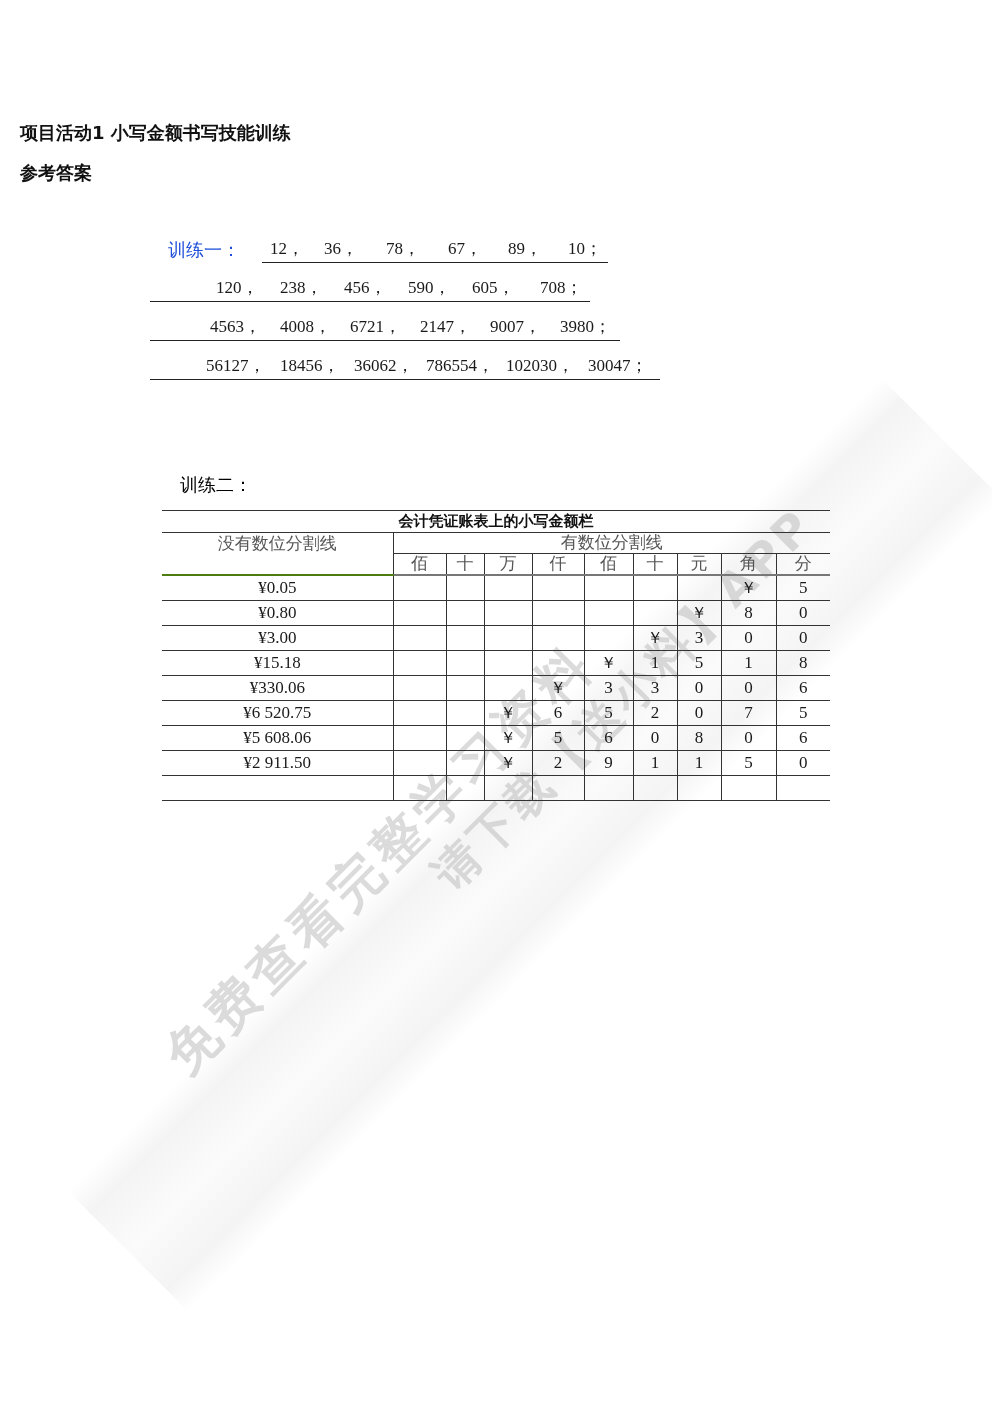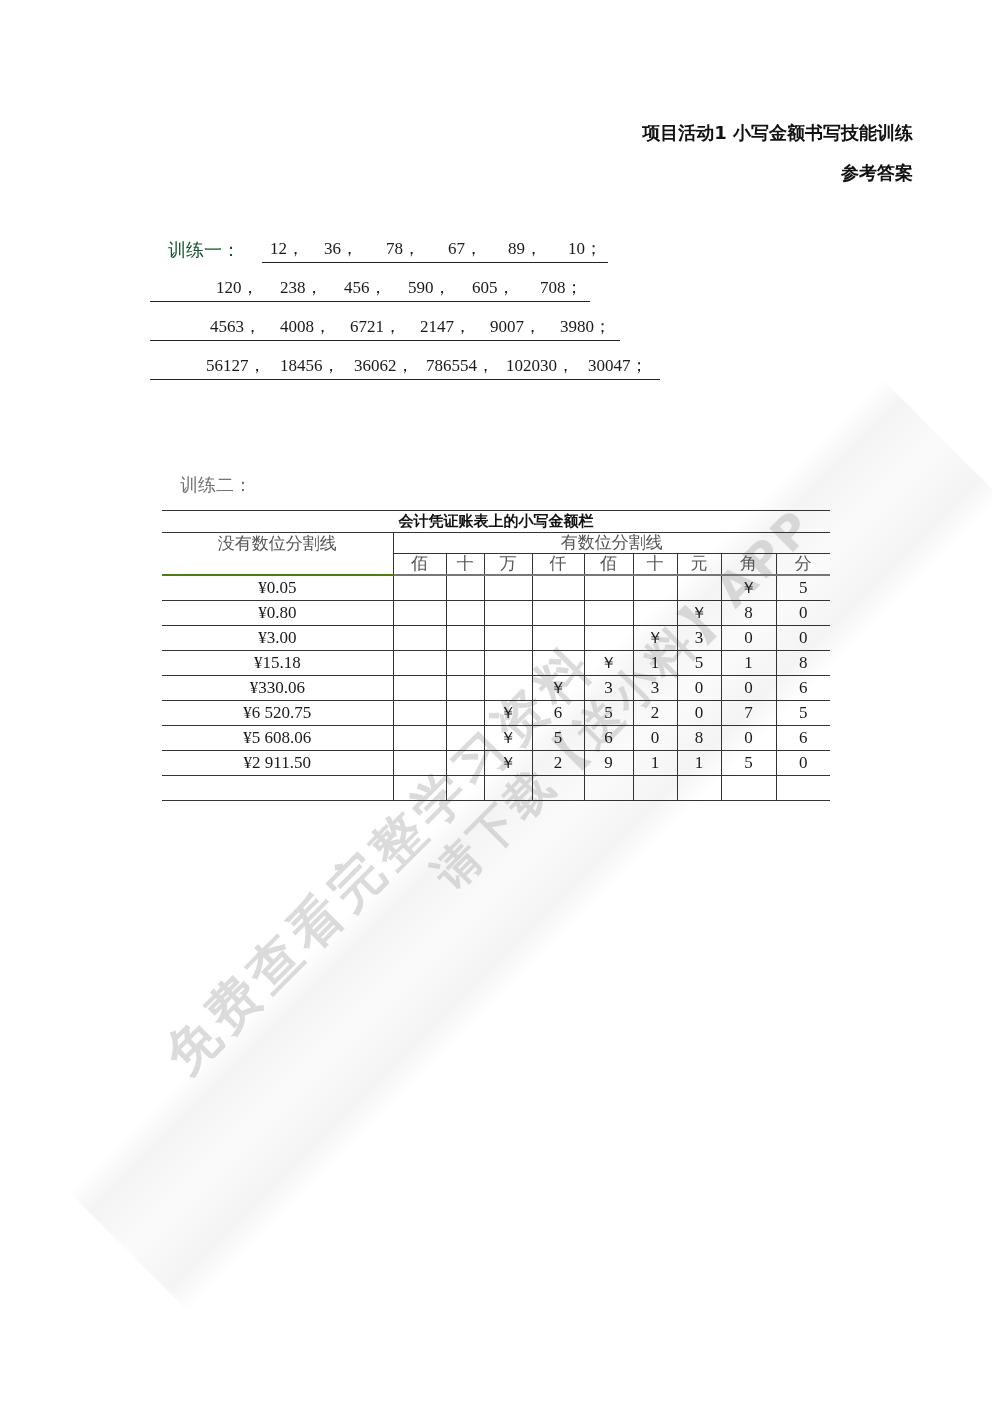--- a/index.html
+++ b/index.html
@@ -17,37 +17,37 @@
   .watermark-text {
     position: absolute; font-family: "DejaVu Sans", sans-serif; font-weight: bold;
     color: rgba(190,190,190,0.55); white-space: nowrap;
     transform: rotate(-45deg); transform-origin: left top;
     pointer-events: none;
   }
   .wm1 { left: 150px; top: 1040px; font-size: 52px; letter-spacing: 6px; }
   .wm2 { left: 420px; top: 860px; font-size: 46px; letter-spacing: 4px; }
 
   .title {
-    position: absolute; left: 0; width: 913px; text-align: right;
-    font-family: "DejaVu Sans", sans-serif; font-weight: bold; font-size: 18px; color: #111;
+    position: absolute; left: 0; width: 913px; text-align: left;
+    font-family: "DejaVu Sans", sans-serif; font-weight: bold; font-size: 18px; color: #111; padding-left: 20px;
   }
   .title1 { top: 121px; }
   .title2 { top: 161px; }
 
   .ex1-label {
-    position: absolute; left: 168px; top: 238px; font-size: 18px; color: #14532d;
+    position: absolute; left: 168px; top: 238px; font-size: 18px; color: #1d4ed8;
   }
   .answer-line {
     position: absolute; height: 24px; border-bottom: 1px solid #222;
     font-size: 17px; line-height: 22px; white-space: nowrap;
   }
   .answer-line .item { position: absolute; top: 0; text-align: center; }
 
   .ex2-label {
-    position: absolute; left: 180px; top: 473px; font-size: 18px; color: #737373;
+    position: absolute; left: 180px; top: 473px; font-size: 18px; color: #000000;
   }
 
   table.ledger {
     position: absolute; left: 162px; top: 510px; width: 668px;
     border-collapse: collapse; font-size: 17px; table-layout: fixed;
   }
   table.ledger td, table.ledger th {
     padding: 0; text-align: center; font-weight: normal; vertical-align: middle;
     border-bottom: 1px solid #333;
   }

